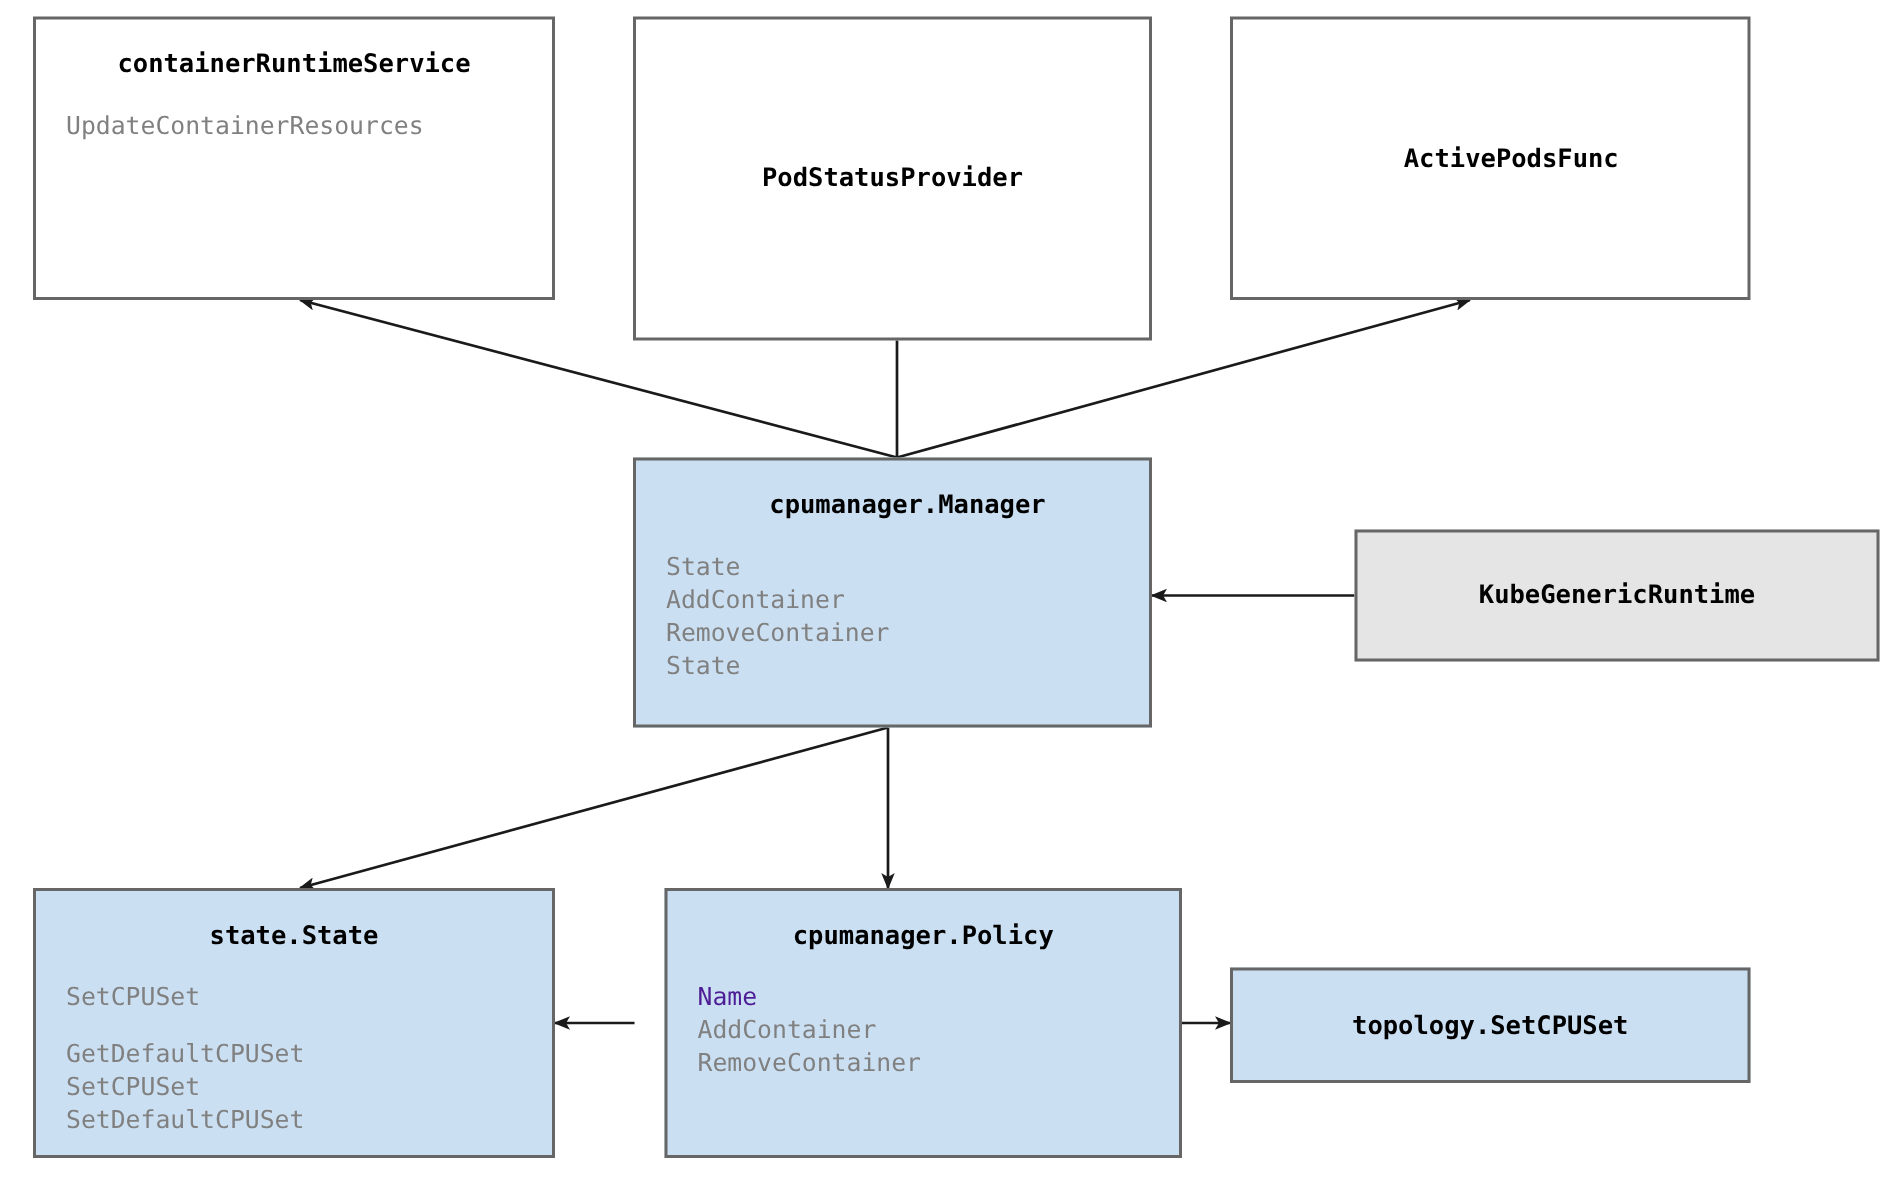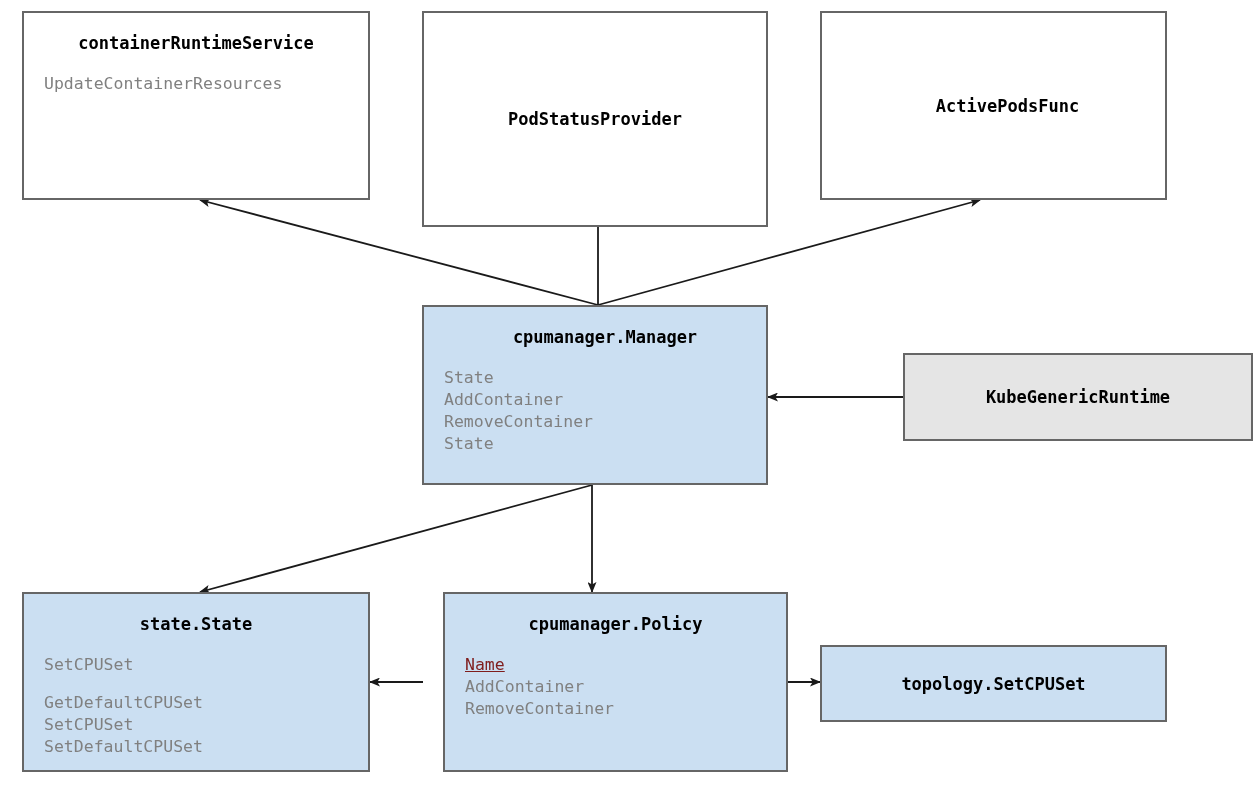--- a/index.html
+++ b/index.html
@@ -116,21 +116,21 @@
         <div class="node-members">
           <div class="member" style="color: rgb(128, 128, 128);">SetCPUSet</div>
           <div class="member" style="color: rgb(128, 128, 128); margin-top: 16px;">GetDefaultCPUSet</div>
           <div class="member" style="color: rgb(128, 128, 128);">SetCPUSet</div>
           <div class="member" style="color: rgb(128, 128, 128);">SetDefaultCPUSet</div>
         </div>
       </div>
       <div class="node filled" style="left: 423px; top: 592px; width: 345px; height: 180px; border-color: rgb(102, 102, 102); background: rgb(203, 223, 242); margin-left: 20px;">
         <div class="node-title" style="color: rgb(0, 0, 0);">cpumanager.Policy</div>
         <div class="node-members">
-          <div class="member" style="color: #7f1d1d; text-decoration: underline;">Name</div>
+          <div class="member" style="color: #4c1d95;">Name</div>
           <div class="member" style="color: rgb(128, 128, 128);">AddContainer</div>
           <div class="member" style="color: rgb(128, 128, 128);">RemoveContainer</div>
         </div>
       </div>
       <div class="node filled compact" style="left: 820px; top: 645px; width: 347px; height: 77px; border-color: rgb(102, 102, 102); background: rgb(203, 223, 242);">
         <div class="node-title" style="color: rgb(0, 0, 0);">topology.SetCPUSet</div>
       </div>
     </div>
 
 </div>

